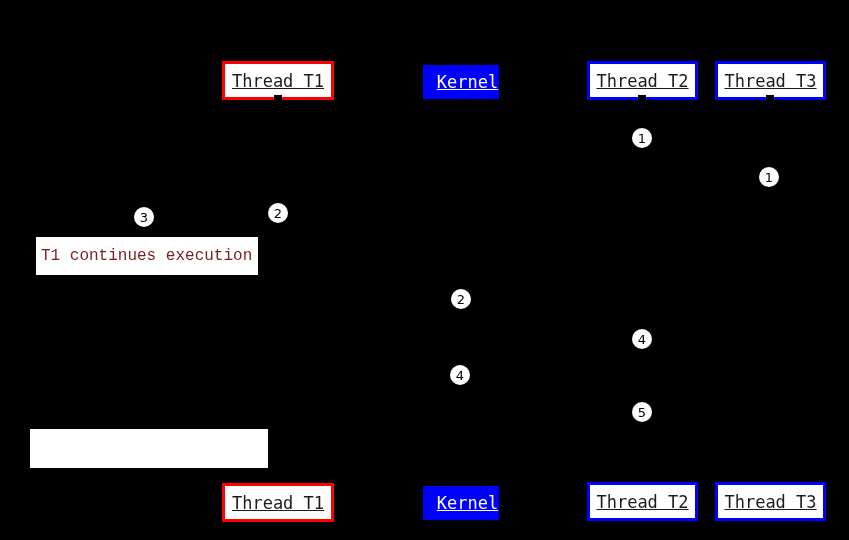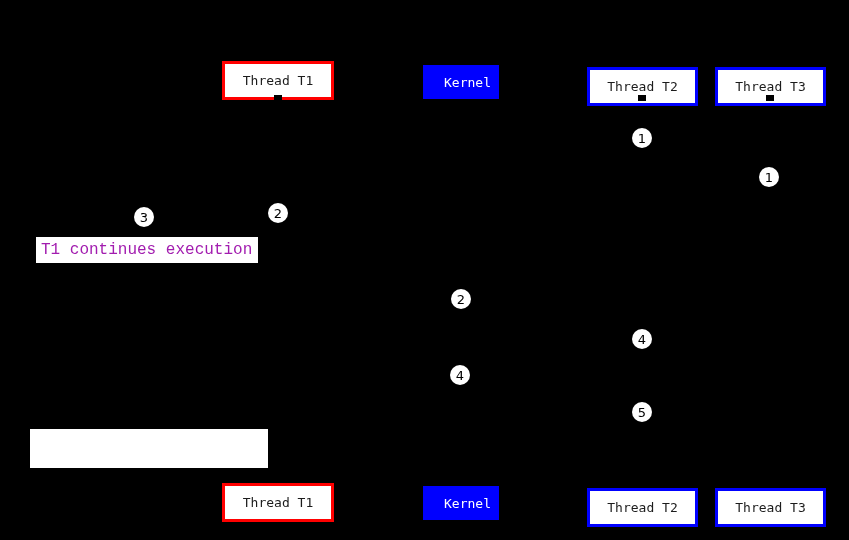--- a/index.html
+++ b/index.html
@@ -16,31 +16,32 @@
     font-family: "DejaVu Sans Mono", monospace;
   }
 
   
   .box {
     position: absolute;
     box-sizing: border-box;
     display: flex;
     align-items: center;
     justify-content: center;
-    font-size: 13px;
+    font-size: 17px;
     letter-spacing: 0px;
     white-space: nowrap;
+    text-decoration: underline;
   }
   .thread-box {
     background: #ffffff;
     color: #1c1c1c;
     border: 3px solid;
   }
   .red-border  { border-color: #ff0000; }
-  .blue-border { border-color: #0000ff; margin-top: 6px; }
+  .blue-border { border-color: #0000ff; }
   .kernel-box {
     background: #0000ff;
     color: #ffffff;
     padding-left: 13px;
   }
 
   
   .t1-top     { left: 222px; top: 61px;  width: 112px; height: 39px; }
   .kernel-top { left: 423px; top: 65px;  width: 76px;  height: 34px; }
   .t2-top     { left: 587px; top: 61px;  width: 111px; height: 39px; }
@@ -74,24 +75,24 @@
   .step-5 { left: 632px; top: 329px; }  
   .step-6 { left: 450px; top: 365px; }  
   .step-7 { left: 632px; top: 402px; }  
 
   
   .annotation {
     position: absolute;
     left: 36px;
     top: 237px;
     width: 222px;
-    height: 26px;
+    height: 38px;
     box-sizing: border-box;
     background: #ffffff;
-    color: #a21caf;
+    color: #7f1d1d;
     font-family: "Liberation Mono", monospace;
     font-size: 16px;
     display: flex;
     align-items: center;
     padding-left: 5px;
     white-space: nowrap;
   }
   .blank-box {
     position: absolute;
     left: 30px;

